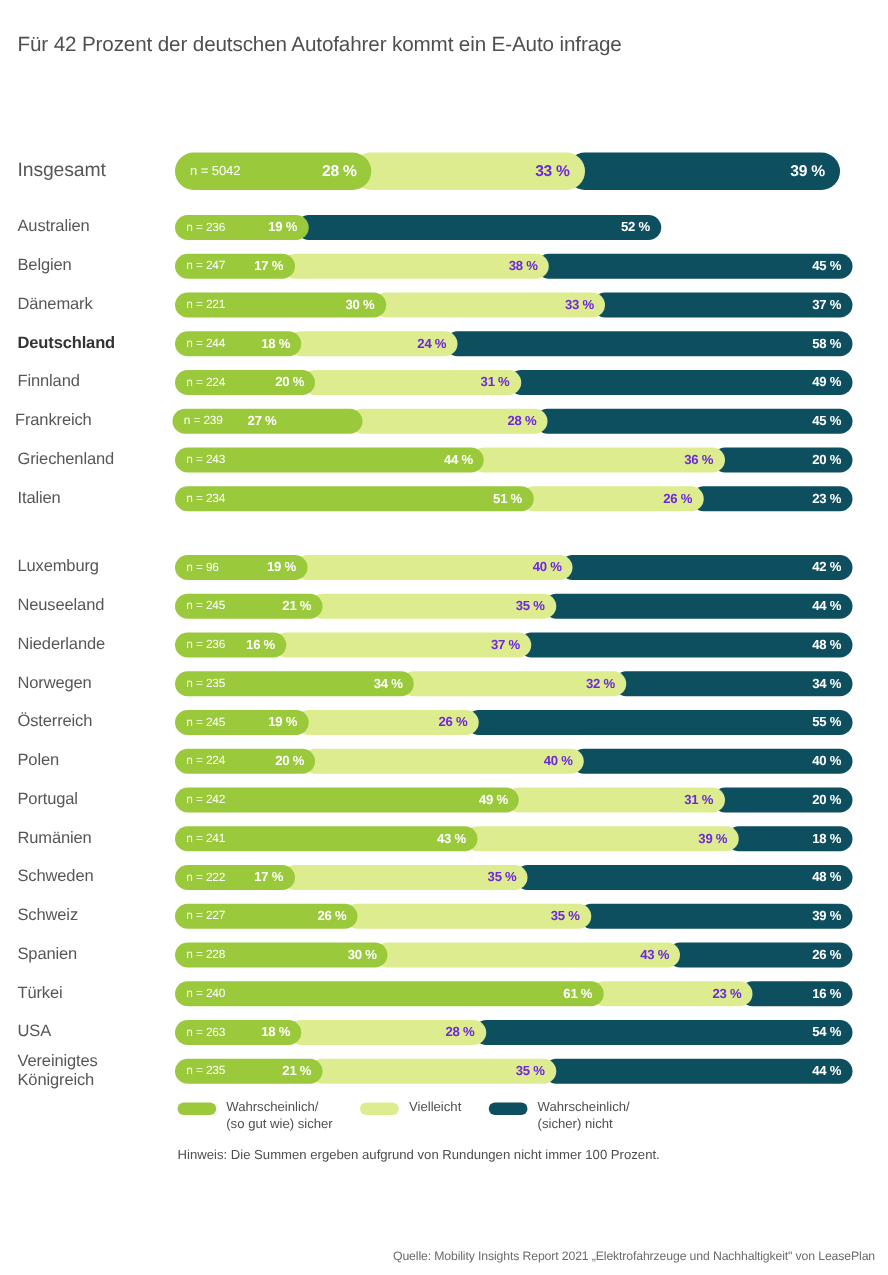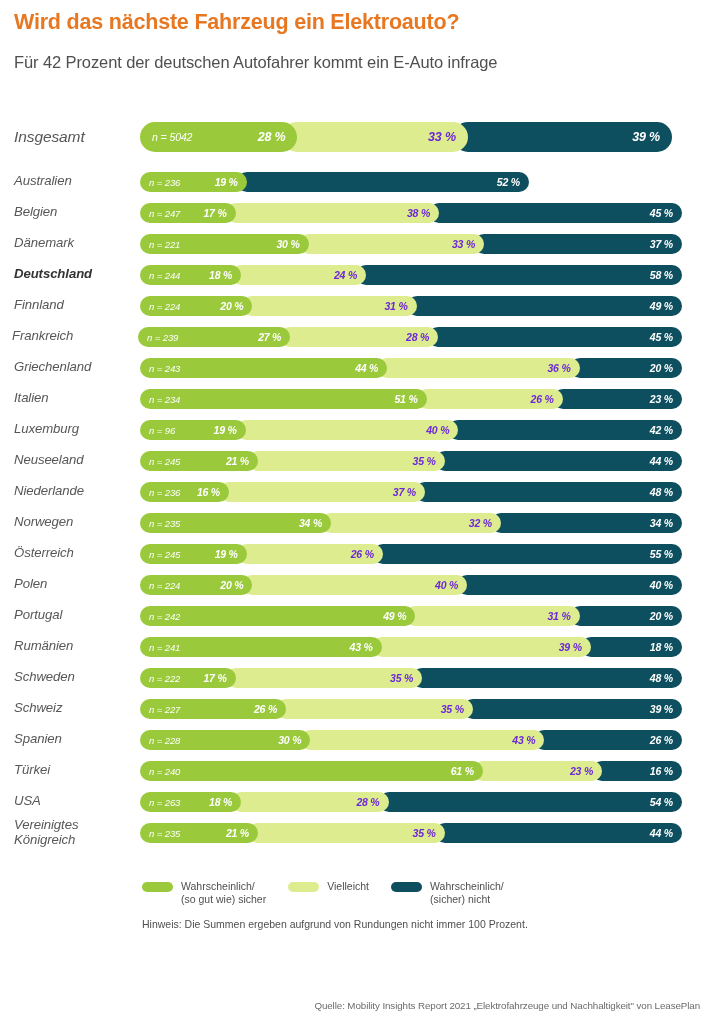--- a/index.html
+++ b/index.html
@@ -34,21 +34,20 @@
     line-height: 1.25;
     letter-spacing: -0.1px;
   }
 
   
   .chart {
     position: absolute;
     top: 108px;
     left: 0;
     width: 710px;
-    font-style: italic;
   }
 
   .row {
     display: flex;
     align-items: center;
     width: 710px;
     padding-left: 14px;
   }
 
   .row-label {
@@ -182,21 +181,20 @@
     right: 10px;
     font-size: 9.8px;
     color: #6b6b6b;
     letter-spacing: -0.1px;
   }
 </style>
 </head>
 <body>
 
 <div class="header">
-  <h1 class="title">Wird das nächste Fahrzeug ein Elektroauto?</h1>
   <h2 class="subtitle">Für 42 Prozent der deutschen Autofahrer kommt ein E-Auto infrage</h2>
 </div>
 
 <div class="chart" id="chart-rows">
     <div class="row total" style="height: 58px;">
       <div class="row-label">Insgesamt</div>
       <div class="bar">
         <div class="seg seg-1" style="flex: 0 0 28%;">
           <div class="seg-fill"></div>
           <span class="n-label">n = 5042</span>
@@ -294,21 +292,21 @@
         </div>
         <div class="seg seg-3" style="flex: 0 0 49%;">
           <div class="seg-fill"></div>
           <span class="seg-val">49 %</span>
         </div>
       </div>
     </div>
     <div class="row" style="height: 31px; padding-left: 12px;">
       <div class="row-label">Frankreich</div>
       <div class="bar">
-        <div class="seg seg-1" style="flex: 0 0 27%;">
+        <div class="seg seg-1" style="flex: 0 0 27%; justify-content: center;">
           <div class="seg-fill"></div>
           <span class="n-label">n = 239</span>
           <span class="seg-val">27 %</span>
         </div>
         <div class="seg seg-2" style="flex: 0 0 28%;">
           <div class="seg-fill"></div>
           <span class="seg-val">28 %</span>
         </div>
         <div class="seg seg-3" style="flex: 0 0 45%;">
           <div class="seg-fill"></div>
@@ -345,21 +343,21 @@
         <div class="seg seg-2" style="flex: 0 0 26%;">
           <div class="seg-fill"></div>
           <span class="seg-val">26 %</span>
         </div>
         <div class="seg seg-3" style="flex: 0 0 23%;">
           <div class="seg-fill"></div>
           <span class="seg-val">23 %</span>
         </div>
       </div>
     </div>
-    <div class="row" style="height: 31px;">
+    <div class="row" style="height: 31px; margin-top: 24px;">
       <div class="row-label">Luxemburg</div>
       <div class="bar">
         <div class="seg seg-1" style="flex: 0 0 18.8119%;">
           <div class="seg-fill"></div>
           <span class="n-label">n = 96</span>
           <span class="seg-val">19 %</span>
         </div>
         <div class="seg seg-2" style="flex: 0 0 39.604%;">
           <div class="seg-fill"></div>
           <span class="seg-val">40 %</span>

